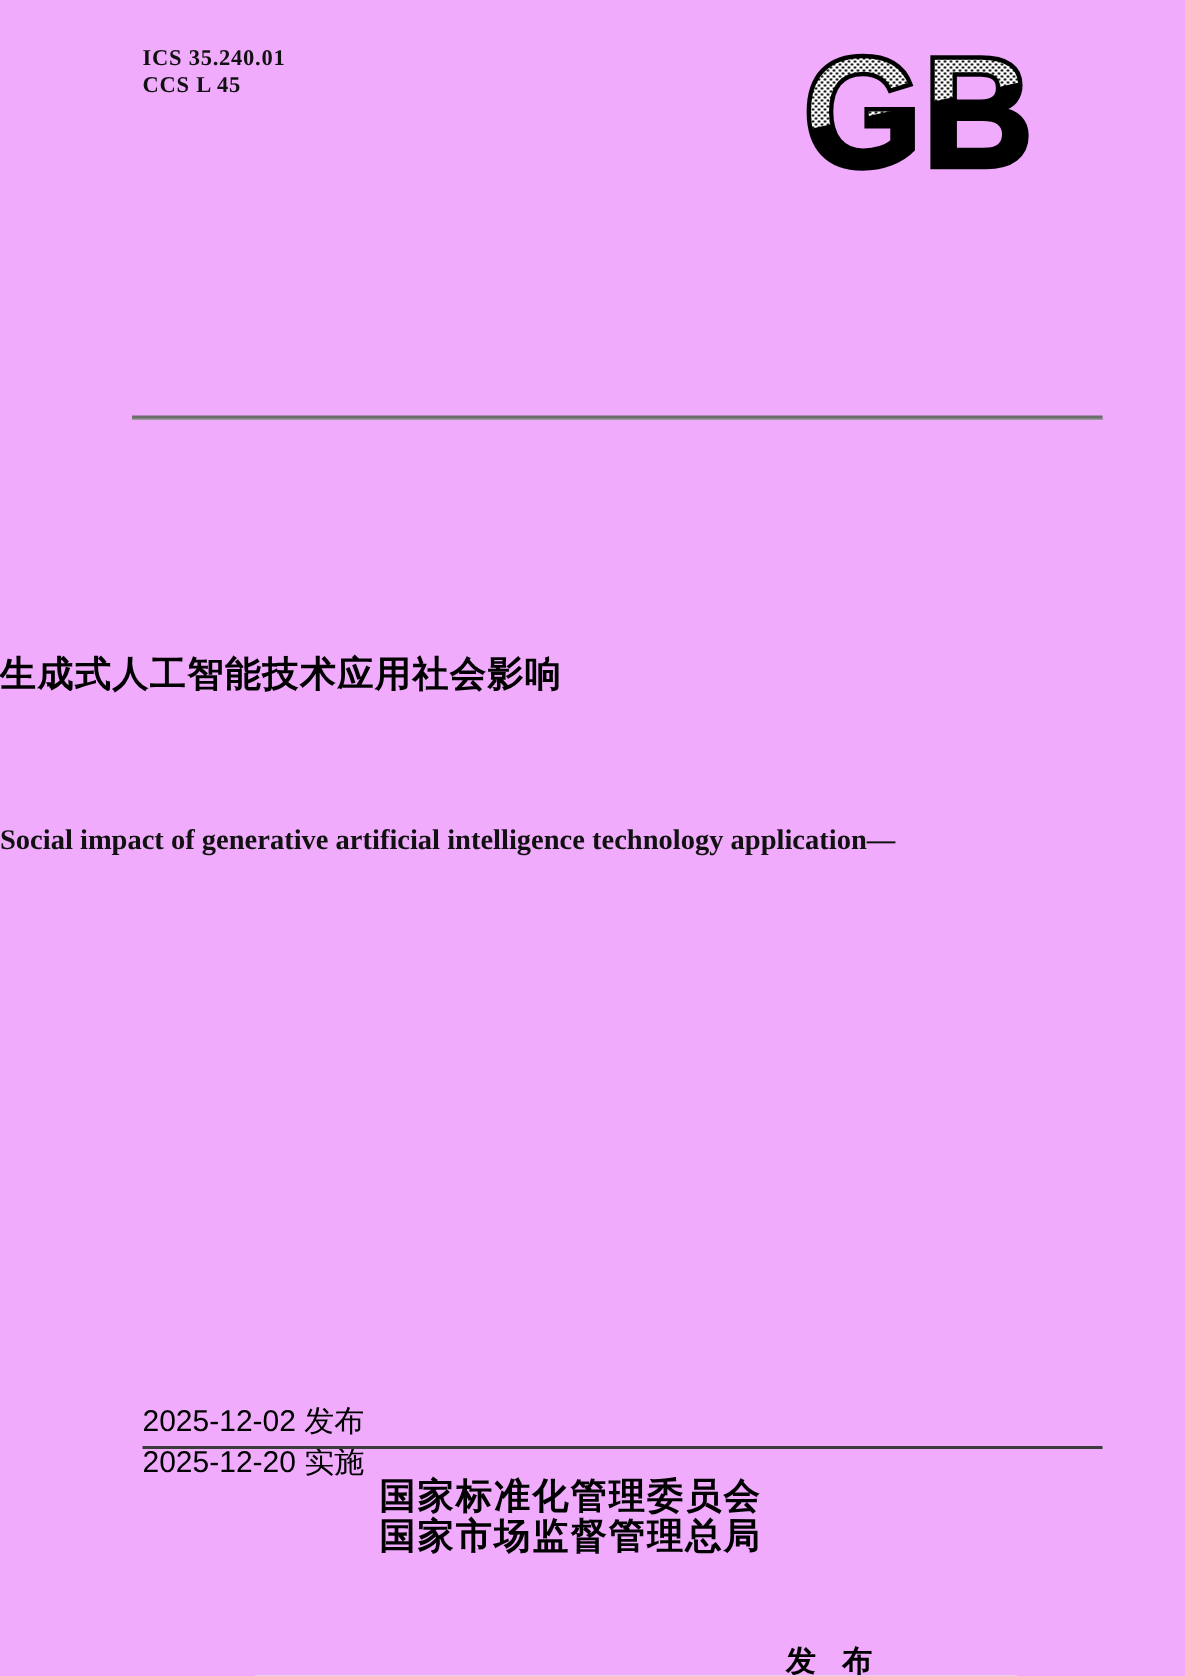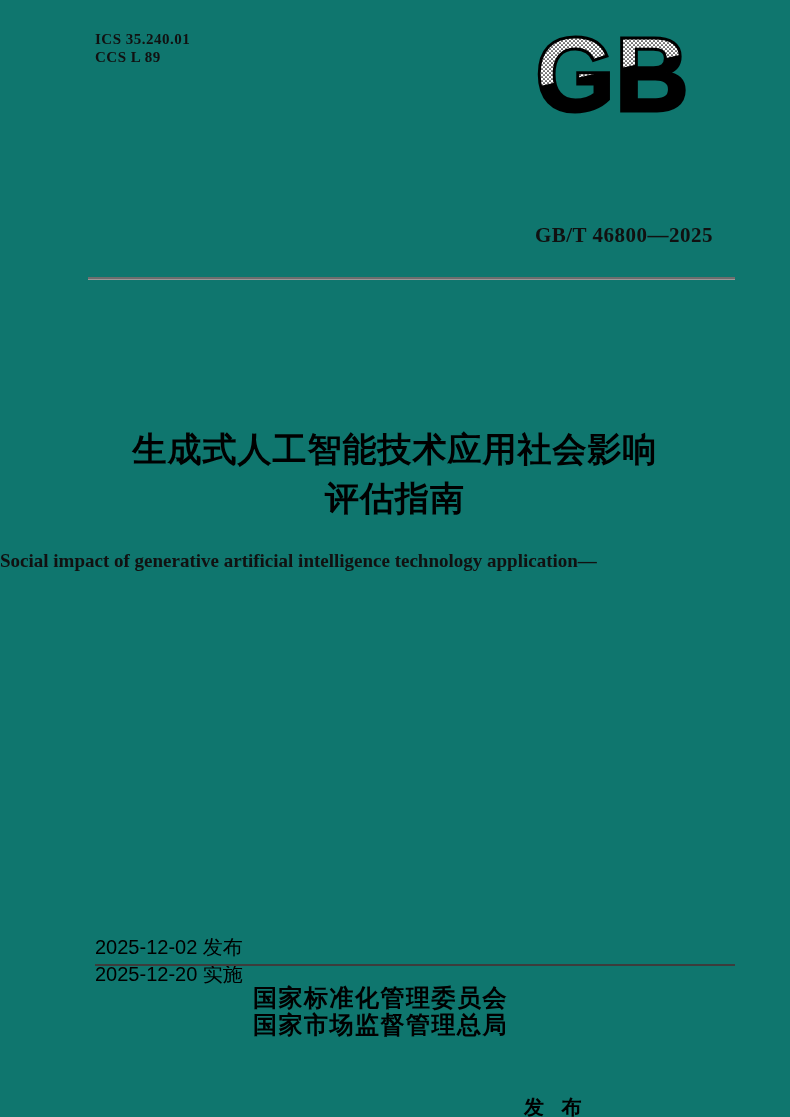--- a/index.html
+++ b/index.html
@@ -5,21 +5,21 @@
   html, body {
     margin: 0;
     padding: 0;
     background: #e8e8e8;
   }
   .page {
     position: relative;
     width: 790px;
     height: 1117px;
     margin: 0 auto;
-    background: #0f766e;
+    background: #f0abfc;
     overflow: hidden;
     color: #000;
   }
   
   .codes {
     position: absolute;
     left: 95px;
     top: 31px;
     font-family: "Liberation Serif", serif;
     font-weight: bold;
@@ -68,24 +68,24 @@
     height: 2px;
     background: #6d6d6d;
     border-bottom: 1px solid #9a9a9a;
   }
   
   .title-zh {
     position: absolute;
     left: 0;
     top: 425px;
     width: 100%;
-    text-align: center;
+    text-align: left;
     font-family: "Liberation Sans", sans-serif;
     font-weight: bold;
-    font-size: 34px;
+    font-size: 24px;
     line-height: 49px;
     letter-spacing: 1px;
     color: #000;
   }
   
   .title-en {
     position: absolute;
     left: 0;
     top: 546px;
     width: 100%;
@@ -143,48 +143,46 @@
     margin-top: 33px;
   }
 </style>
 </head>
 <body>
 
 <div class="page">
 
   <div class="codes">
     <div>ICS  35.240.01</div>
-    <div>CCS  L  89</div>
+    <div>CCS  L  45</div>
   </div>
 
   <div class="gb-logo">
     <svg width="162" height="86" viewBox="0 0 162 86" xmlns="http://www.w3.org/2000/svg">
       <defs>
         <pattern id="halftone" width="4" height="4" patternUnits="userSpaceOnUse">
           <rect width="4" height="4" fill="#ffffff"></rect>
           <circle cx="1" cy="1" r="0.85" fill="#000000"></circle>
           <circle cx="3" cy="3" r="0.85" fill="#000000"></circle>
         </pattern>
         <clipPath id="diagClip">
           <polygon points="0,58 162,22 162,86 0,86"></polygon>
         </clipPath>
       </defs>
       <text x="81" y="81" text-anchor="middle" font-family="'Liberation Sans', sans-serif" font-weight="bold" font-size="106" textLength="154" lengthAdjust="spacingAndGlyphs" fill="url(#halftone)" stroke="#000000" stroke-width="3">GB</text>
       <text x="81" y="81" text-anchor="middle" font-family="'Liberation Sans', sans-serif" font-weight="bold" font-size="106" textLength="154" lengthAdjust="spacingAndGlyphs" fill="#000000" clip-path="url(#diagClip)">GB</text>
     </svg>
   </div>
 
 
-  <div class="std-number">GB/T 46800—2025</div>
 
   <div class="rule-top"></div>
 
   <div class="title-zh">
     <div>生成式人工智能技术应用社会影响</div>
-    <div>评估指南</div>
   </div>
 
   <div class="title-en">
     <div>Social impact of generative artificial intelligence technology application—</div>
   </div>
 
   <div class="dates">
     <span>2025-12-02 发布</span>
     <span>2025-12-20 实施</span>
   </div>

